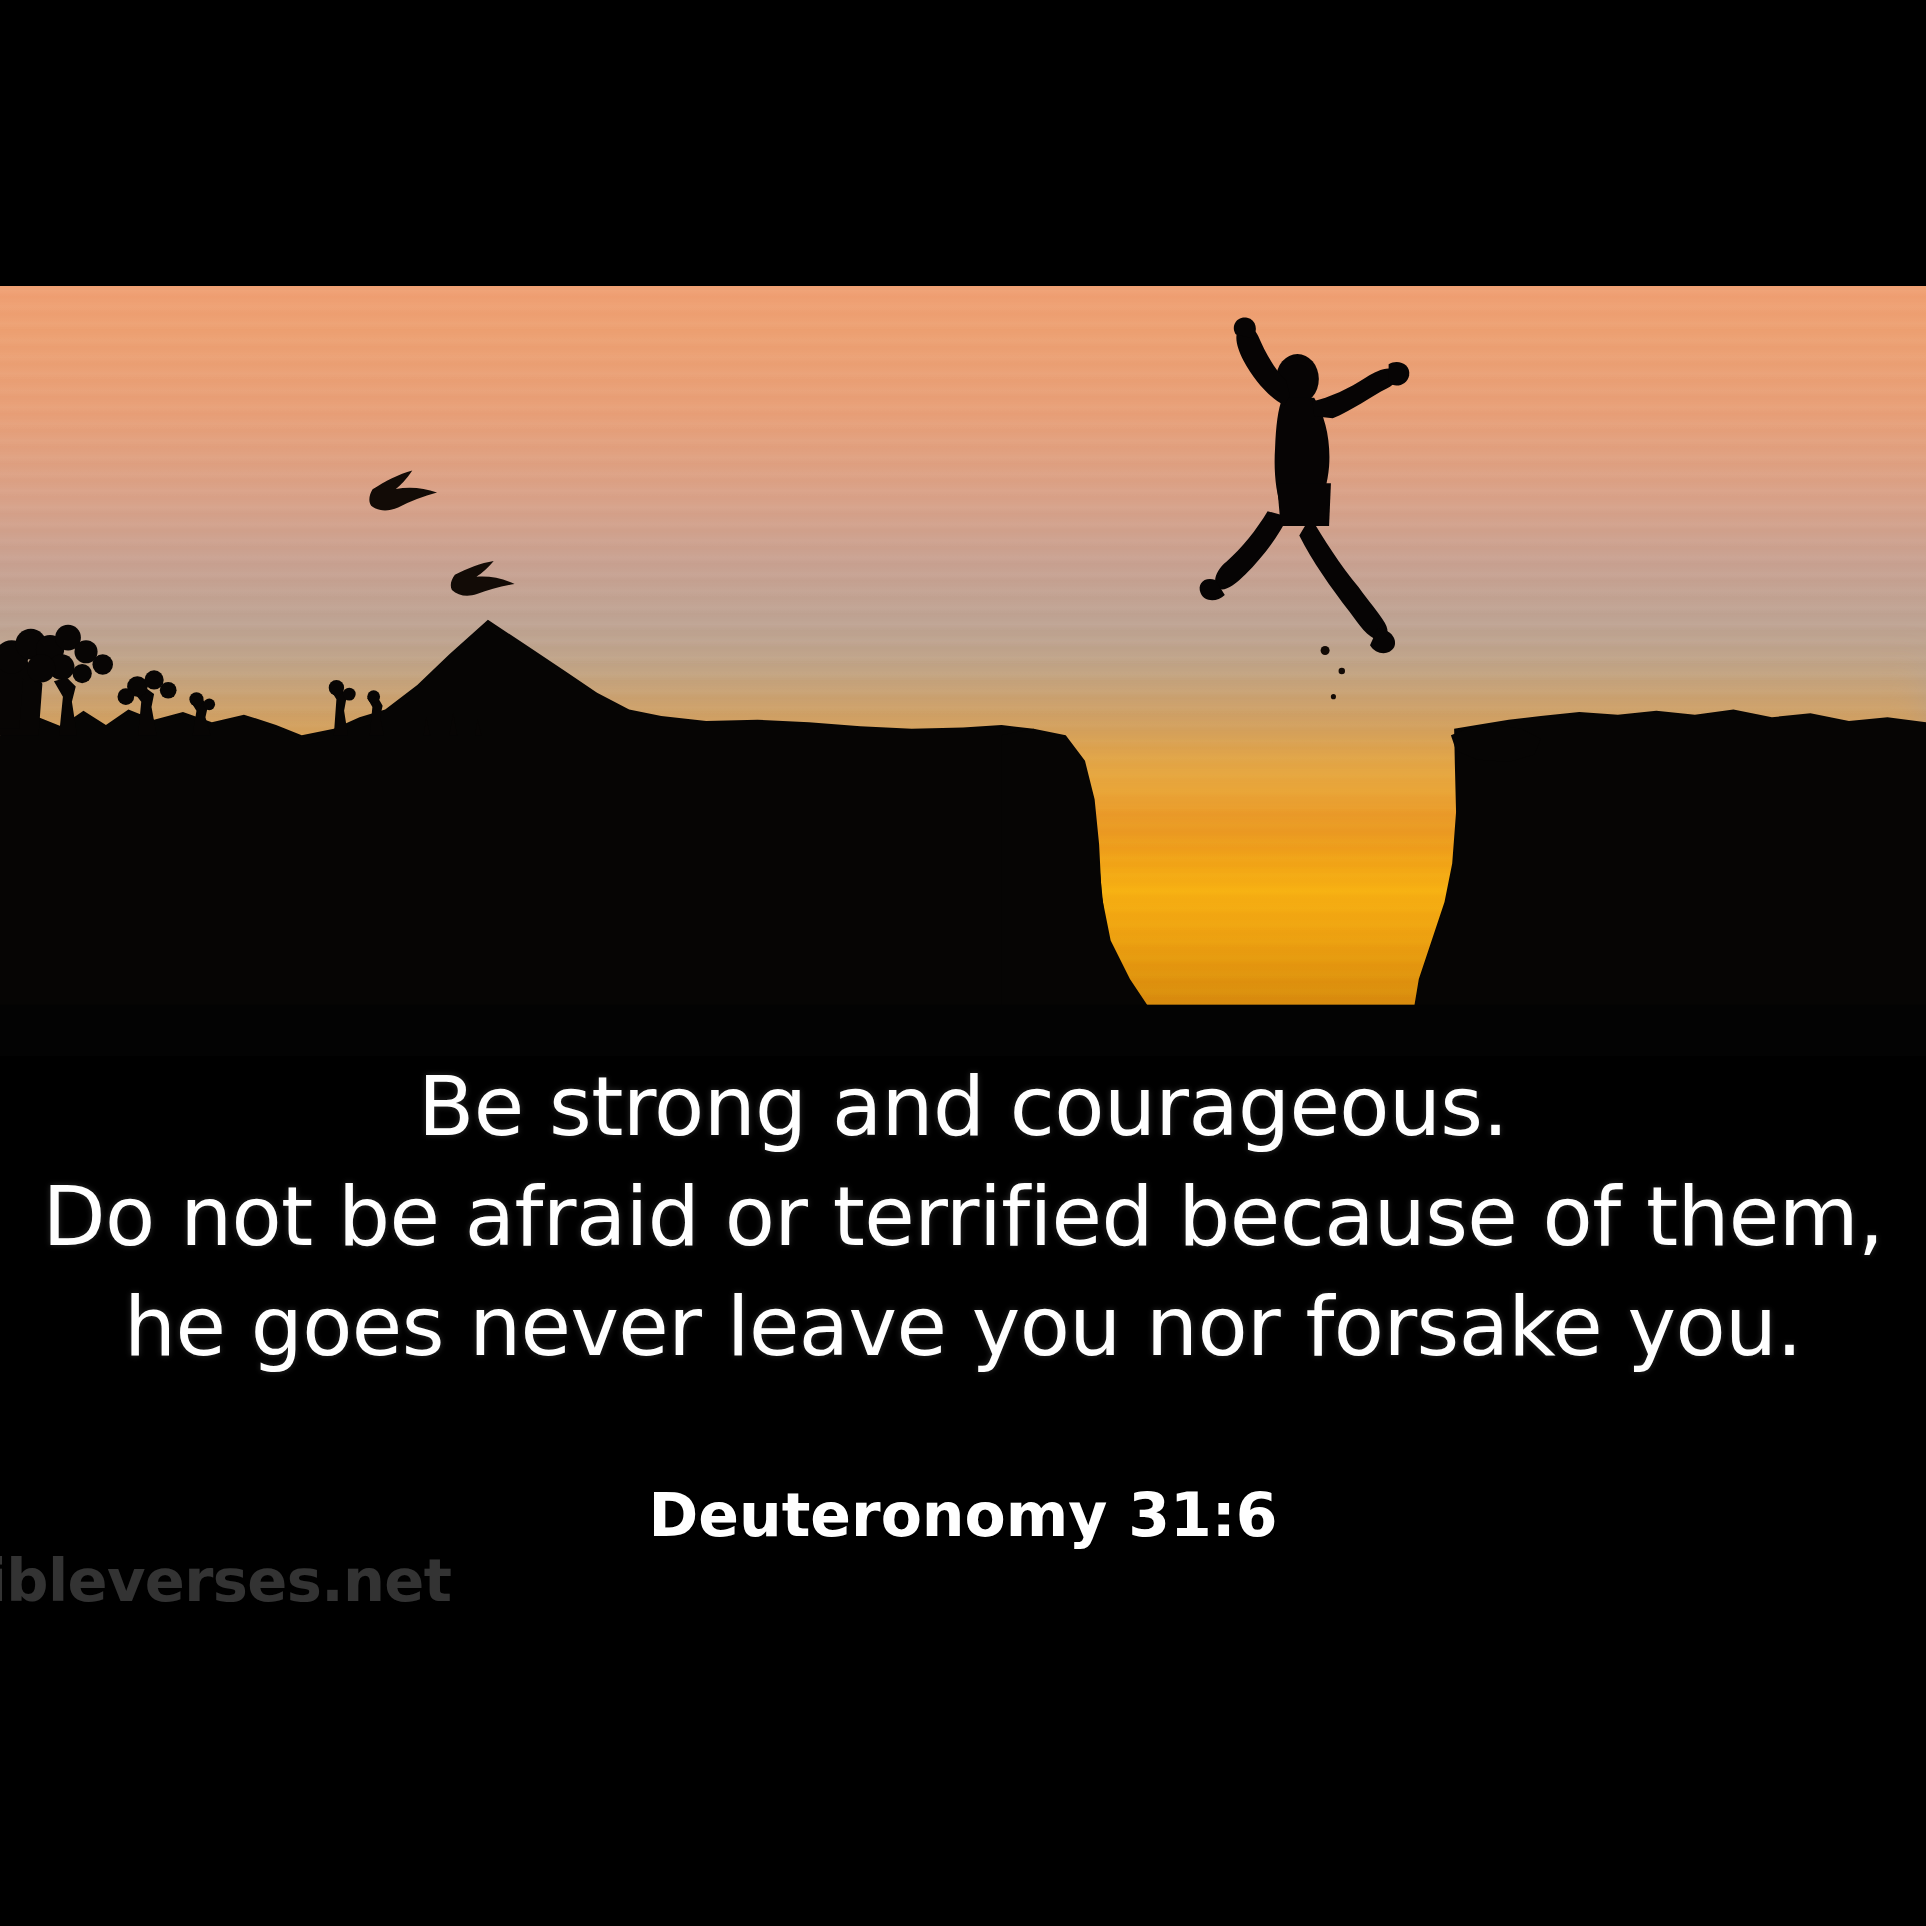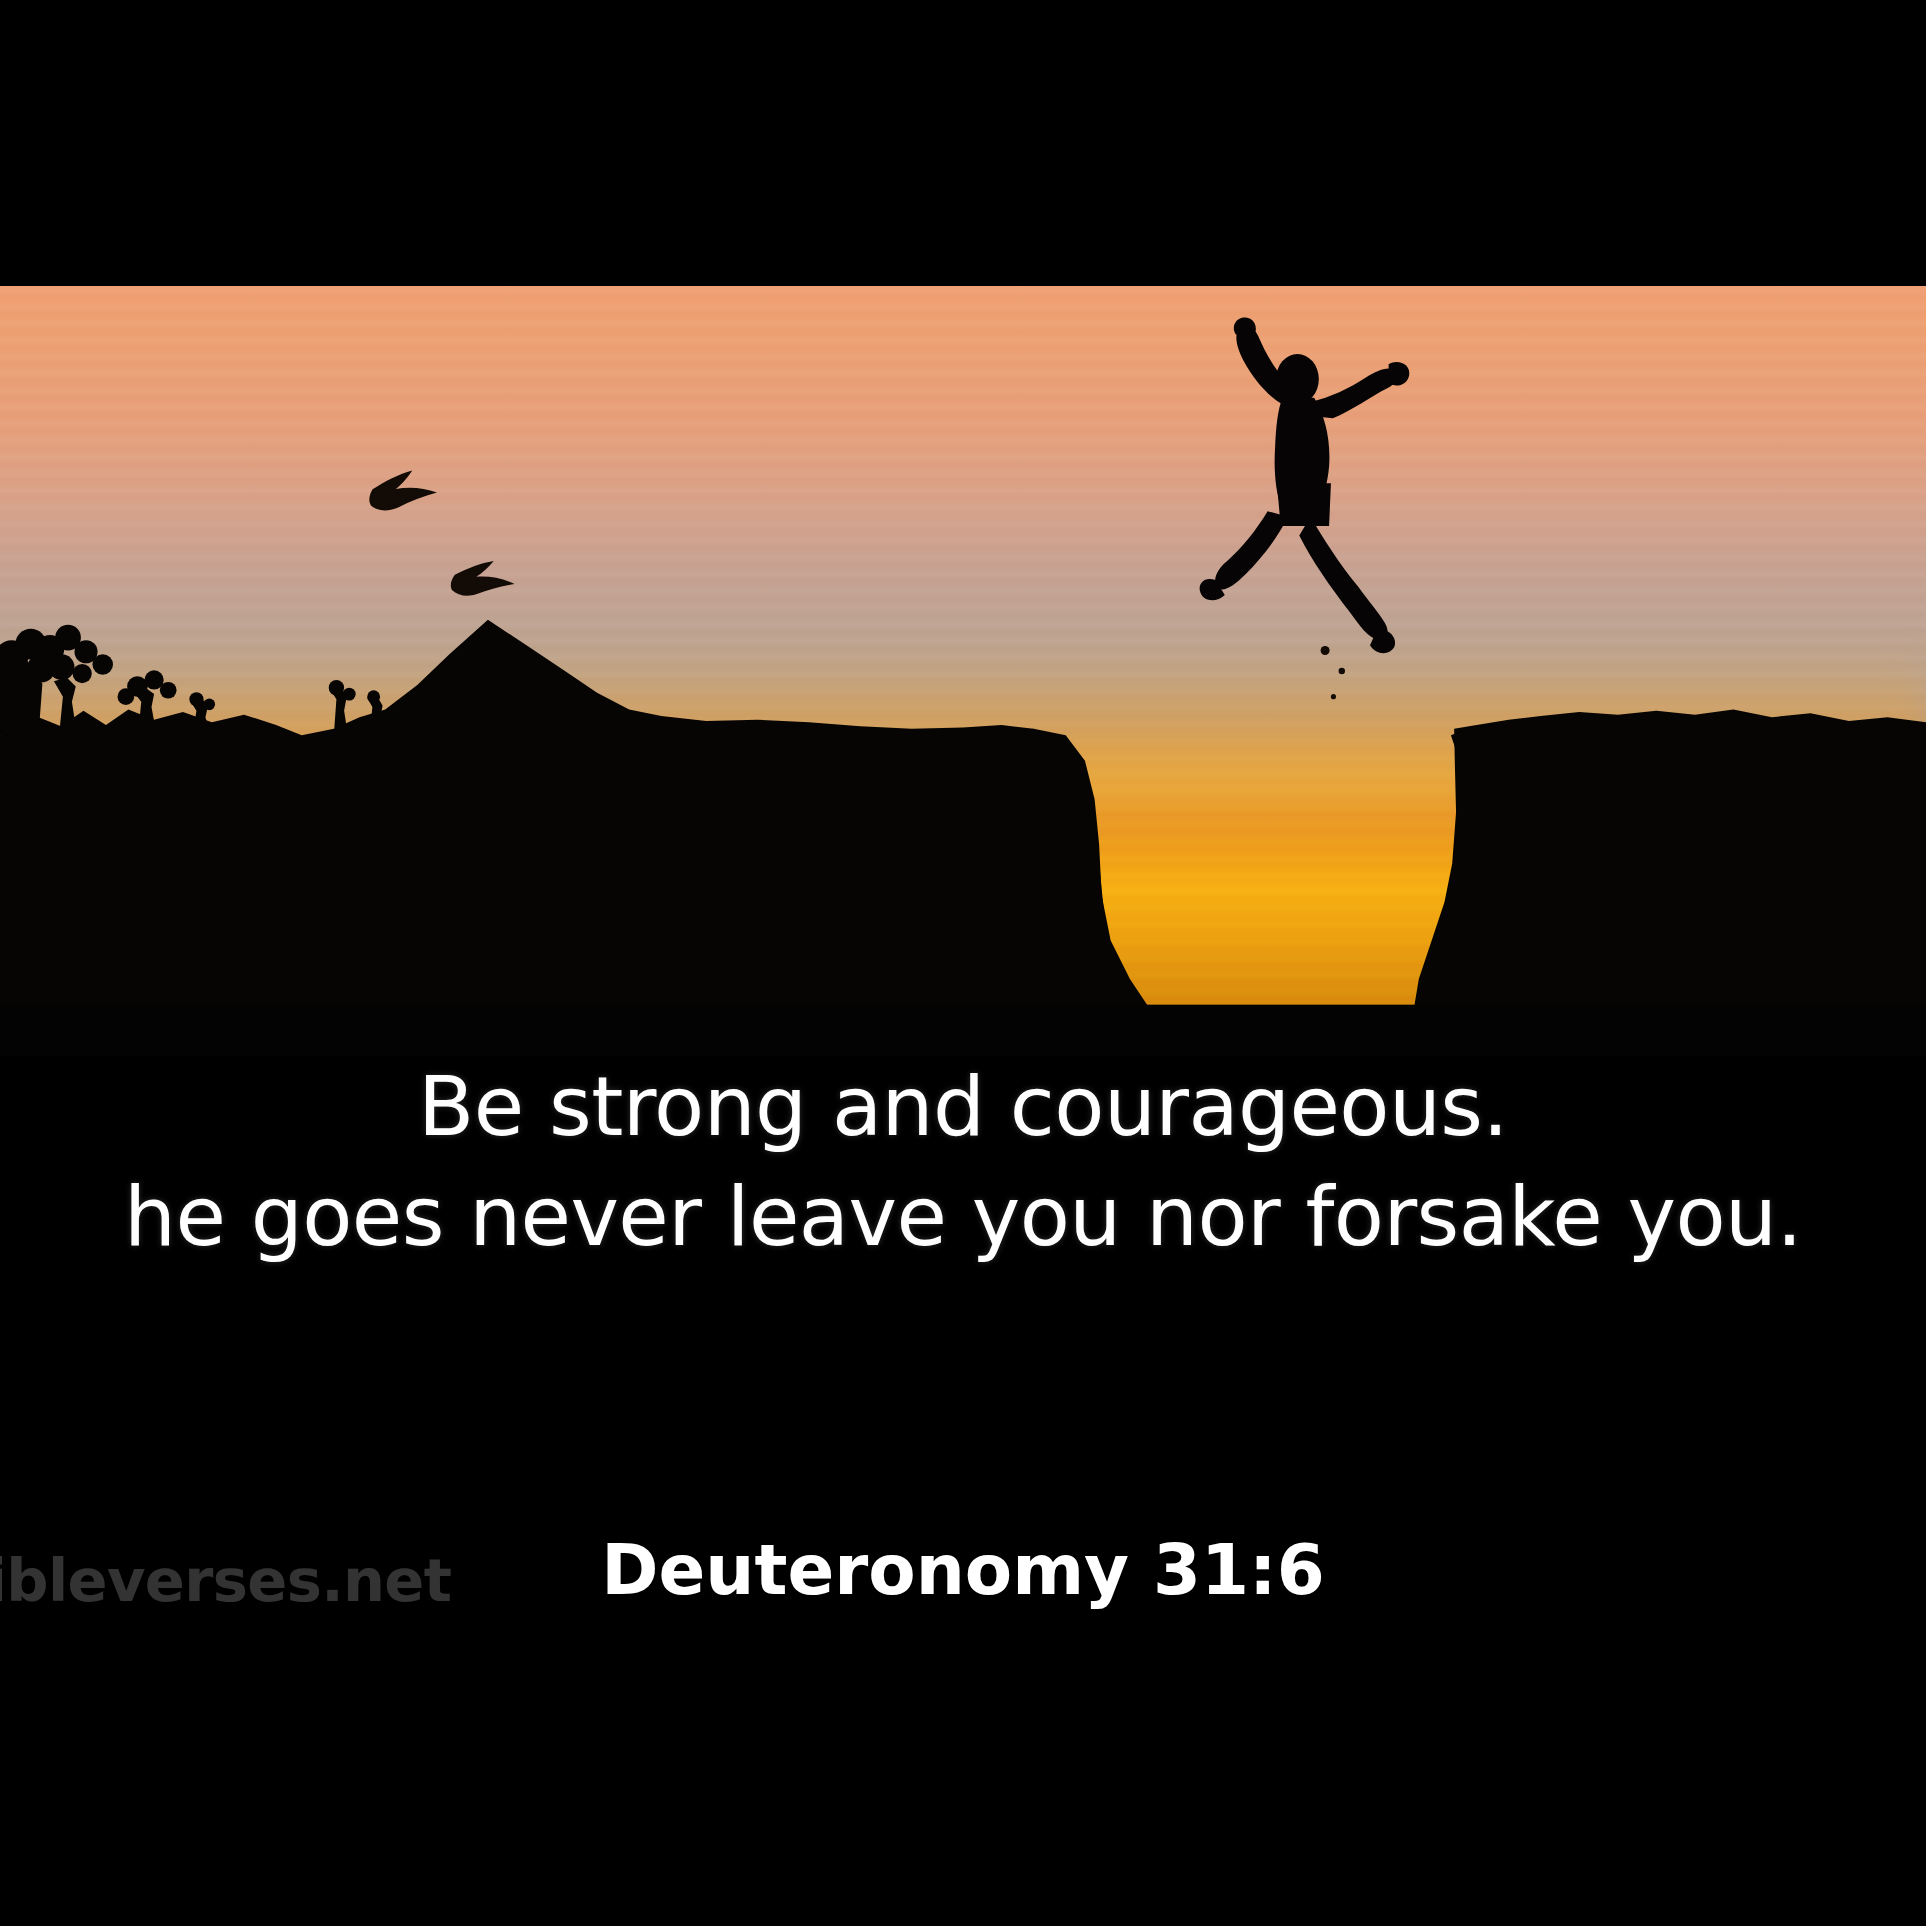--- a/index.html
+++ b/index.html
@@ -97,24 +97,24 @@
     line-height: 110px;
     letter-spacing: -0.6px;
     white-space: nowrap;
     text-shadow: 0 0 6.4px rgba(255,255,255,.18);
   }
   .verse .vline { display:block; }
 
   .reference {
     position: absolute;
     left: 0; right: 0;
-    top: 1522px;
+    top: 1467px;
     text-align: center;
     color: #ffffff;
-    font-size: 69px;
+    font-size: 60px;
     font-weight: 700;
     line-height: 96px;
     letter-spacing: 0px;
     white-space: nowrap;
   }
 
   .watermark {
     position: absolute;
     left: -55px;
     top: 1549px;
@@ -267,20 +267,21 @@
         </g>
       </svg>
     </div>
   </div>
 
   <div class="bar-top"></div>
   <div class="bar-bottom"></div>
 
   <div class="verse">
     <span class="vline">Be strong and courageous.</span>
+    <span class="vline">Do not be afraid or terrified because of them,</span>
     <span class="vline">he goes never leave you nor forsake you.</span>
   </div>
 
   <div class="reference">Deuteronomy 31:6</div>
 
   <div class="watermark">bibleverses.net</div>
 
 </div>
 
 

